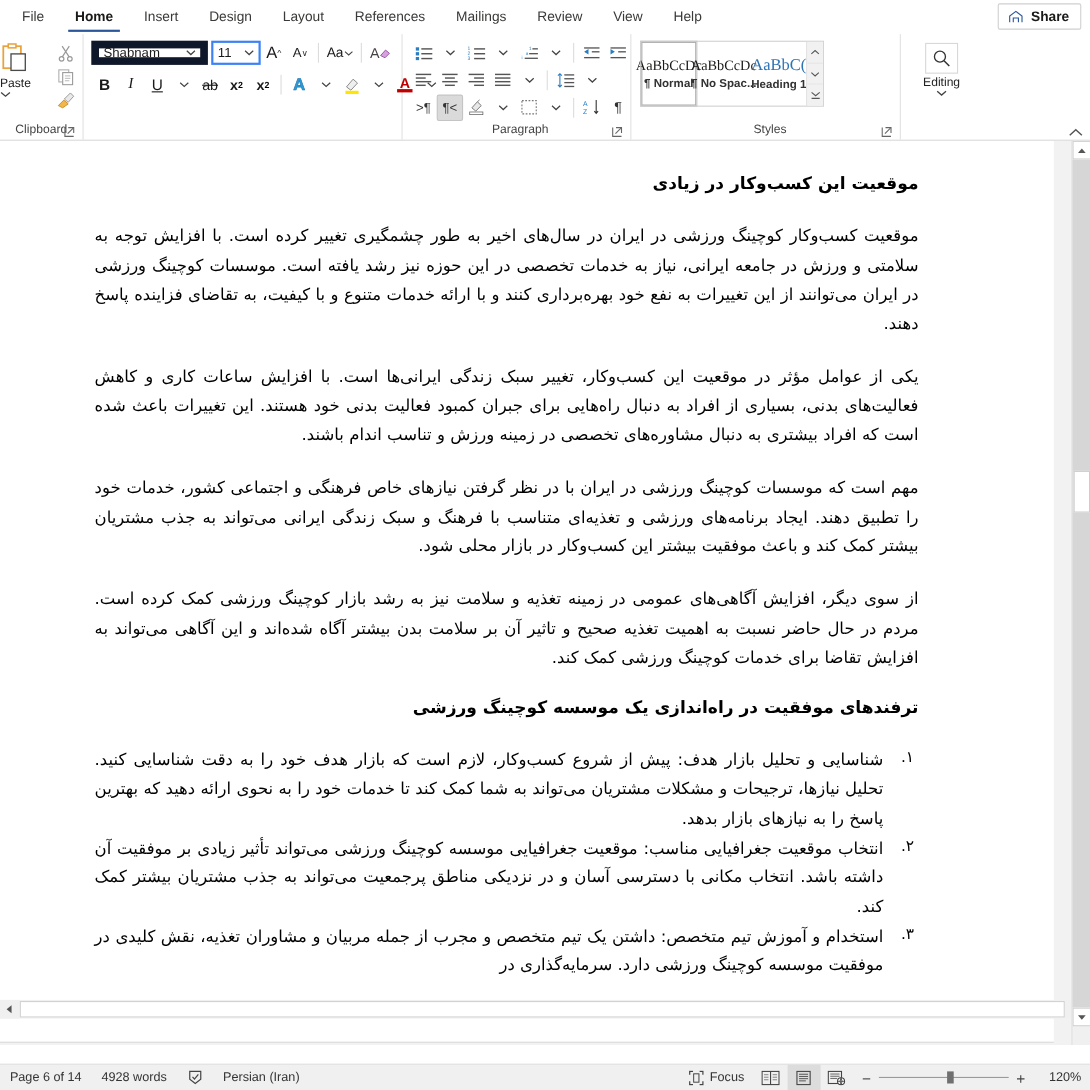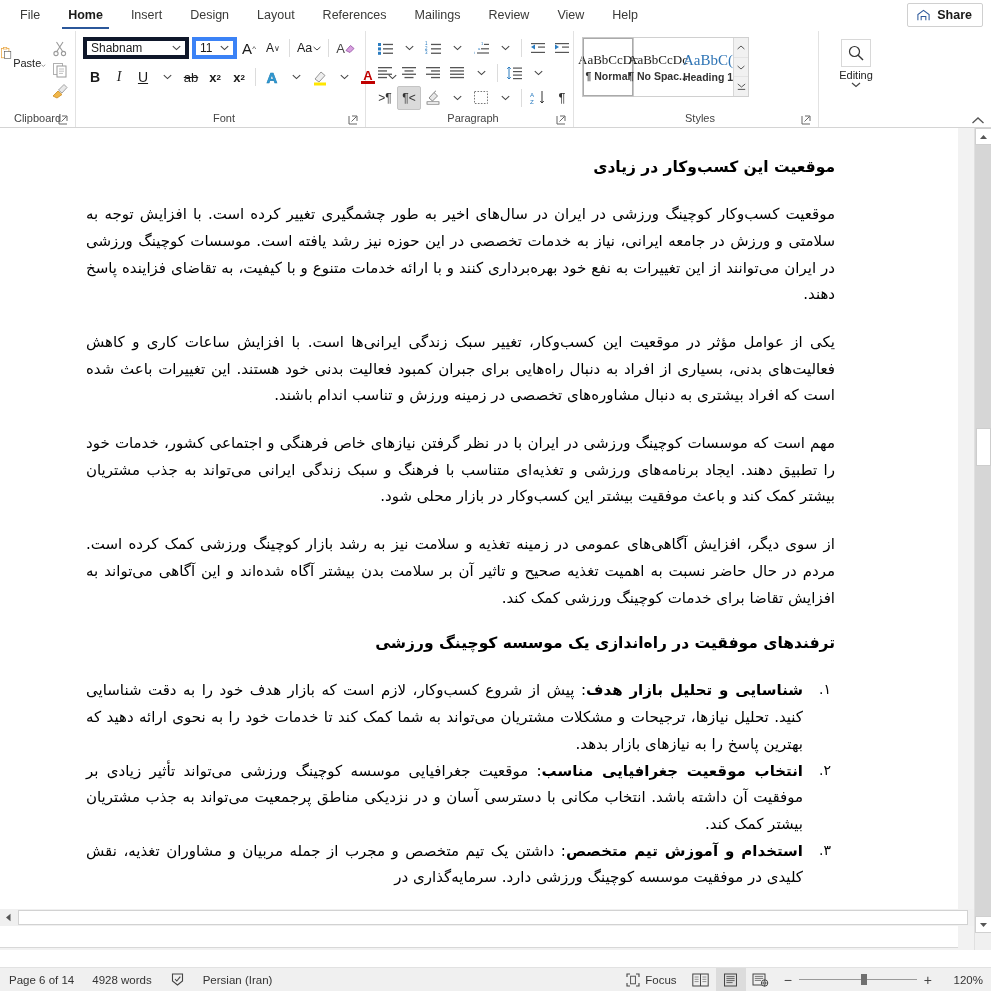--- a/index.html
+++ b/index.html
@@ -84,41 +84,41 @@
   }
   .dlg-launch {
     position: absolute;
     right: 6px; bottom: 1px;
     width: 11px; height: 11px;
   }
 
   
   .g-clipboard { width: 76px; }
   .paste-col {
-    width: 46px; display: flex; flex-direction: row;
-    align-items: flex-end; padding-top: 4px;
+    width: 46px; display: flex; flex-direction: column;
+    align-items: flex-start; padding-top: 4px;
   }
   .paste-lbl { font-size: 11px; color: #222; margin-top: 1px; }
   .clip-mini { width: 28px; display: flex; flex-direction: column;
                align-items: center; padding-top: 6px; gap: 5px; }
 
   
   .g-font { width: 290px; padding-left: 7px; }
   .frow { display: flex; align-items: center; height: 26px; }
   .frow.r1 { margin-bottom: 3px; }
   .fontname {
     width: 106px; height: 22px;
-    border: 4px solid #0f172a; background: #fff;
+    border: 7px solid #0f172a; background: #fff;
     font-size: 12px; color: #1a1a1a;
     display: flex; align-items: center;
     padding-left: 4px; position: relative;
   }
   .fontsize {
     width: 45px; height: 22px; margin-left: 3px;
-    border: 4px solid #3b82f6; background: #fff;
+    border: 2px solid #3b82f6; background: #fff;
     font-size: 12px; color: #1a1a1a;
     display: flex; align-items: center;
     padding-left: 4px; position: relative;
   }
   .cbx-arrow {
     position: absolute; right: 4px; top: 50%;
     transform: translateY(-50%);
   }
   .ibtn {
     height: 24px; min-width: 24px;
@@ -234,21 +234,21 @@
     position: relative;
     font-family: "DejaVu Sans", "Liberation Sans", sans-serif;
   }
   .li-num {
     position: absolute;
     right: 4px; top: 0;
     font-size: 14px;
     color: #000;
     font-family: "DejaVu Sans", sans-serif;
   }
-  .li-strong { font-weight: bold; }
+  .li-strong { font-weight: normal; }
 
   
   .vscroll {
     position: absolute; right: 0; top: 128px;
     width: 17px; height: 822px;
     background: #f0f0f0; border-left: 1px solid #e0e0e0;
   }
   .vs-btn {
     width: 17px; height: 17px; background: #f0f0f0;
     display: flex; align-items: center; justify-content: center;
@@ -454,28 +454,20 @@
           <span class="txt-ic b" style="font-size:13px;line-height:11px;color:#c00000;">A</span>
           <span style="display:block;width:14px;height:3.5px;background:#c00000;"></span>
         </div>
         <div class="ibtn">
           <svg width="9" height="6" viewBox="0 0 9 6">
             <path d="M0.8 1.2 L4.5 4.6 L8.2 1.2" fill="none" stroke="#444" stroke-width="1.1"></path>
           </svg>
         </div>
       </div>
     </div>
-    <div class="rgroup-label">
-      <span>Font</span>
-      <svg class="dlg-launch" viewBox="0 0 11 11">
-        <path d="M1 1 V9 H9" fill="none" stroke="#666" stroke-width="1"></path>
-        <path d="M4 1 H9 V6" fill="none" stroke="#666" stroke-width="1"></path>
-        <path d="M8.5 1.5 L3.5 6.5" stroke="#666" stroke-width="1"></path>
-      </svg>
-    </div>
   </div>
 
   <div class="rgroup g-para">
     <div class="rgroup-body" style="flex-direction:column;">
       <div class="prow">
         <div class="ibtn">
           <svg width="17" height="14" viewBox="0 0 17 14">
             <rect x="1" y="2" width="3" height="3" fill="#2b7cc0"></rect>
               <rect x="6" y="2.8" width="10" height="1.3" fill="#555"></rect>
             <rect x="1" y="6.4" width="3" height="3" fill="#2b7cc0"></rect>

